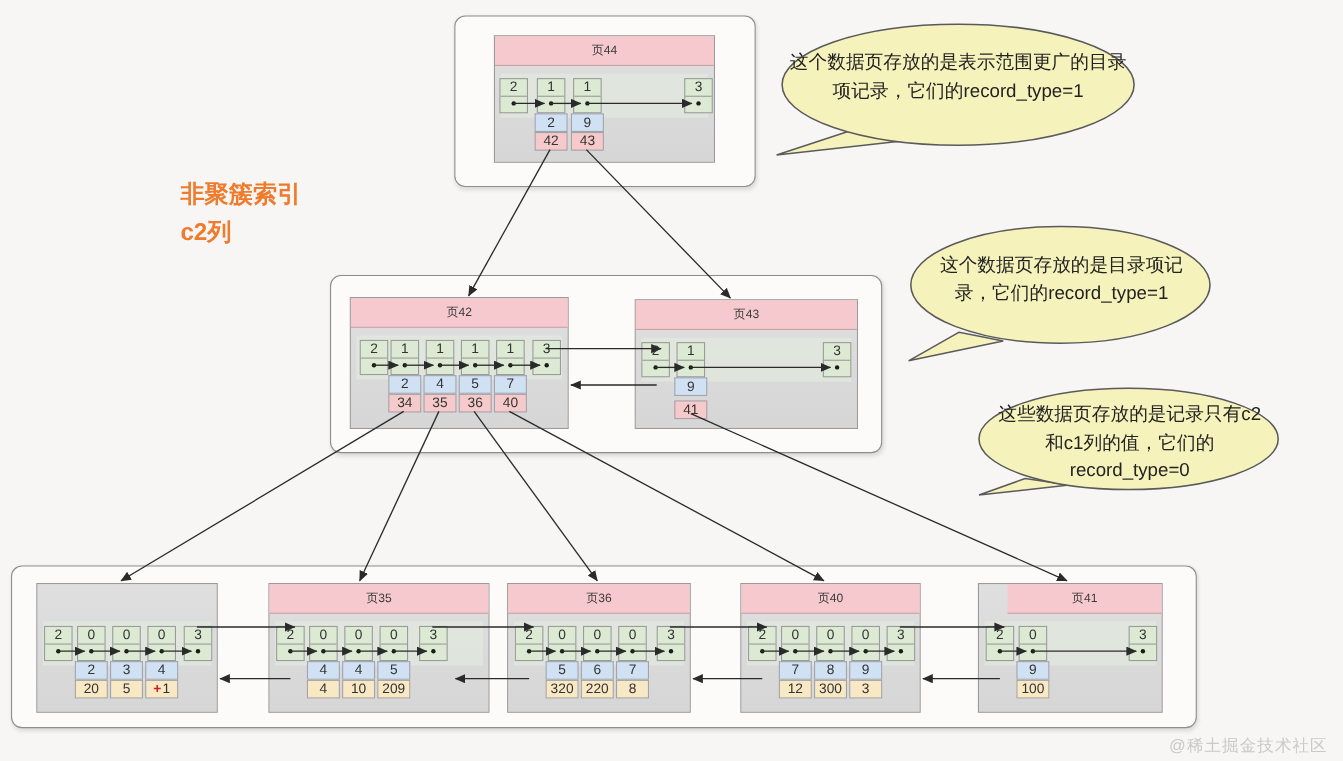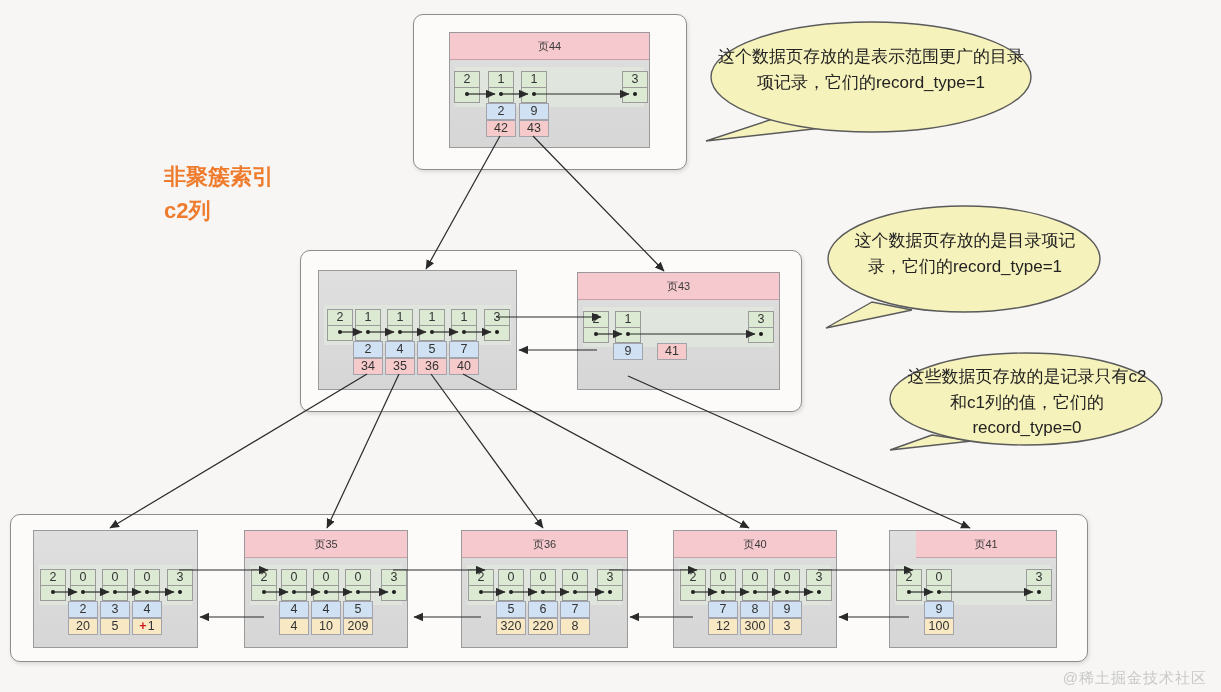--- a/index.html
+++ b/index.html
@@ -139,20 +139,21 @@
         <span class="dot"></span>
       </div>
       <div class="cell key" style="left: 69px; top: 70px;">9</div>
       <div class="cell ref" style="left: 69px; top: 87px;">43</div>
       <div class="rec" style="left: 172px;">
         <div class="rnum">3</div>
         <span class="dot"></span>
       </div>
     </div>
     <div class="page" style="left: 318px; top: 270px; width: 199px; height: 120px;">
+      <div class="page-h">页42</div>
       <div class="band"></div>
       <div class="rec" style="left: 8px;">
         <div class="rnum">2</div>
         <span class="dot"></span>
       </div>
       <div class="rec" style="left: 36px;">
         <div class="rnum">1</div>
         <span class="dot"></span>
       </div>
       <div class="cell key" style="left: 34px; top: 70px;">2</div>
@@ -185,21 +186,21 @@
       <div class="band"></div>
       <div class="rec" style="left: 5px;">
         <div class="rnum">2</div>
         <span class="dot"></span>
       </div>
       <div class="rec" style="left: 37px;">
         <div class="rnum">1</div>
         <span class="dot"></span>
       </div>
       <div class="cell key" style="left: 35px; top: 70px;">9</div>
-      <div class="cell ref" style="left: 35px; top: 70px; margin-left: 44px;">41</div>
+      <div class="cell ref" style="left: 35px; top: 91px;">41</div>
       <div class="rec" style="left: 170px;">
         <div class="rnum">3</div>
         <span class="dot"></span>
       </div>
     </div>
     <div class="page" style="left: 33px; top: 530px; width: 165px; height: 118px;">
       <div class="band"></div>
       <div class="rec" style="left: 6px;">
         <div class="rnum">2</div>
         <span class="dot"></span>
@@ -220,21 +221,21 @@
         <div class="rnum">0</div>
         <span class="dot"></span>
       </div>
       <div class="cell key" style="left: 98px; top: 70px;">4</div>
       <div class="cell c1" style="left: 98px; top: 87px;"><span class="plus">+</span>1</div>
       <div class="rec" style="left: 133px;">
         <div class="rnum">3</div>
         <span class="dot"></span>
       </div>
     </div>
-    <div class="page" style="left: 244px; top: 530px; width: 164px; height: 118px;">
+    <div class="page" style="left: 244px; top: 530px; width: 201px; height: 118px;">
       <div class="page-h">页35</div>
       <div class="band"></div>
       <div class="rec" style="left: 6px;">
         <div class="rnum">2</div>
         <span class="dot"></span>
       </div>
       <div class="rec" style="left: 36px;">
         <div class="rnum">0</div>
         <span class="dot"></span>
       </div>

